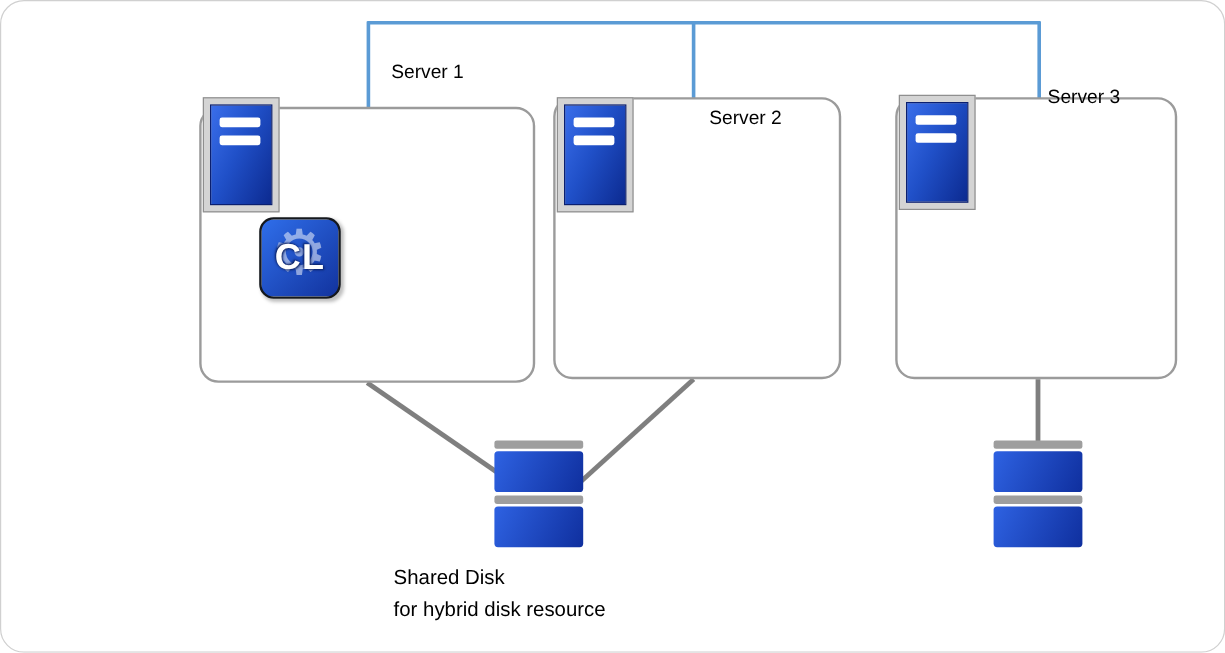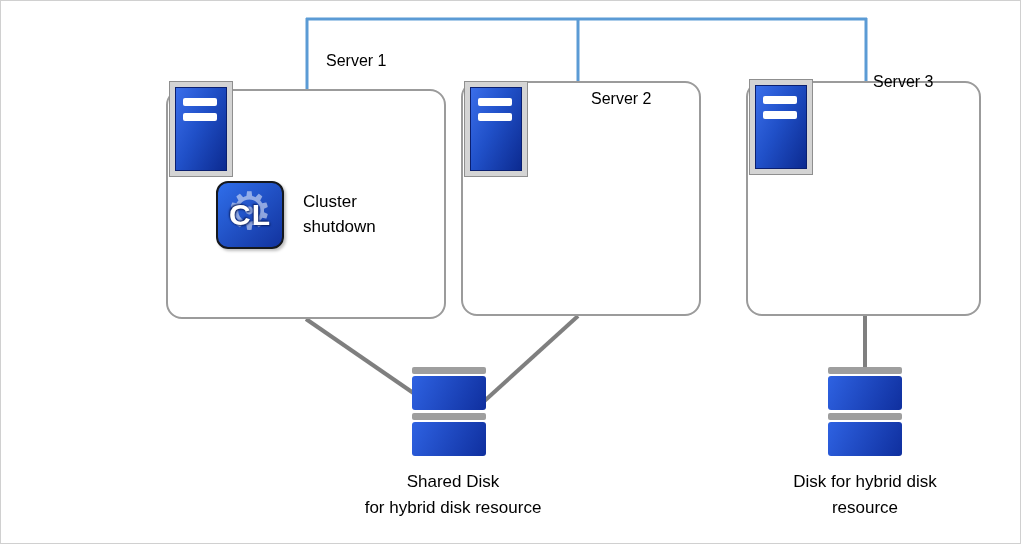--- a/index.html
+++ b/index.html
@@ -4,21 +4,21 @@
 <style>
   html, body { margin: 0; padding: 0; background: #ffffff; }
   body { font-family: "Liberation Sans", sans-serif; }
 
   .canvas {
     position: relative;
     width: 1021px;
     height: 544px;
     background: #ffffff;
     border: 1px solid #d0d0d0;
-    border-radius: 0;
+    border-radius: 20px;
     overflow: hidden;
     box-sizing: border-box;
   }
 
   .connector-svg {
     position: absolute;
     left: 0; top: 0;
     width: 1021px; height: 544px;
     z-index: 0;
     pointer-events: none;
@@ -130,21 +130,21 @@
     background: linear-gradient(115deg, #2e62e2 0%, #0f2f9e 100%);
     border-radius: 3px;
     margin-bottom: 3px;
   }
 
   .disk-label {
     position: absolute;
     font-size: 17px;
     line-height: 1.55;
     color: #000000;
-    text-align: center;
+    text-align: left;
     white-space: pre-line;
     z-index: 2;
   }
   .disk-label.shared { left: 327px; top: 468px; width: 250px; }
   .disk-label.hybrid { left: 744px; top: 468px; width: 240px; }
 </style>
 </head>
 <body>
 
 <div class="canvas">
@@ -185,34 +185,30 @@
     <div class="tower">
       <div class="slot"></div>
       <div class="slot"></div>
     </div>
   </div>
 
   <div class="cl-icon">
     <span class="gear-glyph">⚙</span>
     <span class="cl-text">CL</span>
   </div>
-  <div class="cluster-label">Cluster
-shutdown</div>
 
   <div class="disk-icon shared">
     <div class="disk-cap"></div>
     <div class="disk-body"></div>
     <div class="disk-cap"></div>
     <div class="disk-body"></div>
   </div>
   <div class="disk-label shared">Shared Disk
 for hybrid disk resource</div>
 
   <div class="disk-icon hybrid">
     <div class="disk-cap"></div>
     <div class="disk-body"></div>
     <div class="disk-cap"></div>
     <div class="disk-body"></div>
   </div>
-  <div class="disk-label hybrid">Disk for hybrid disk
-resource</div>
 
 </div>
 
 </body></html>

